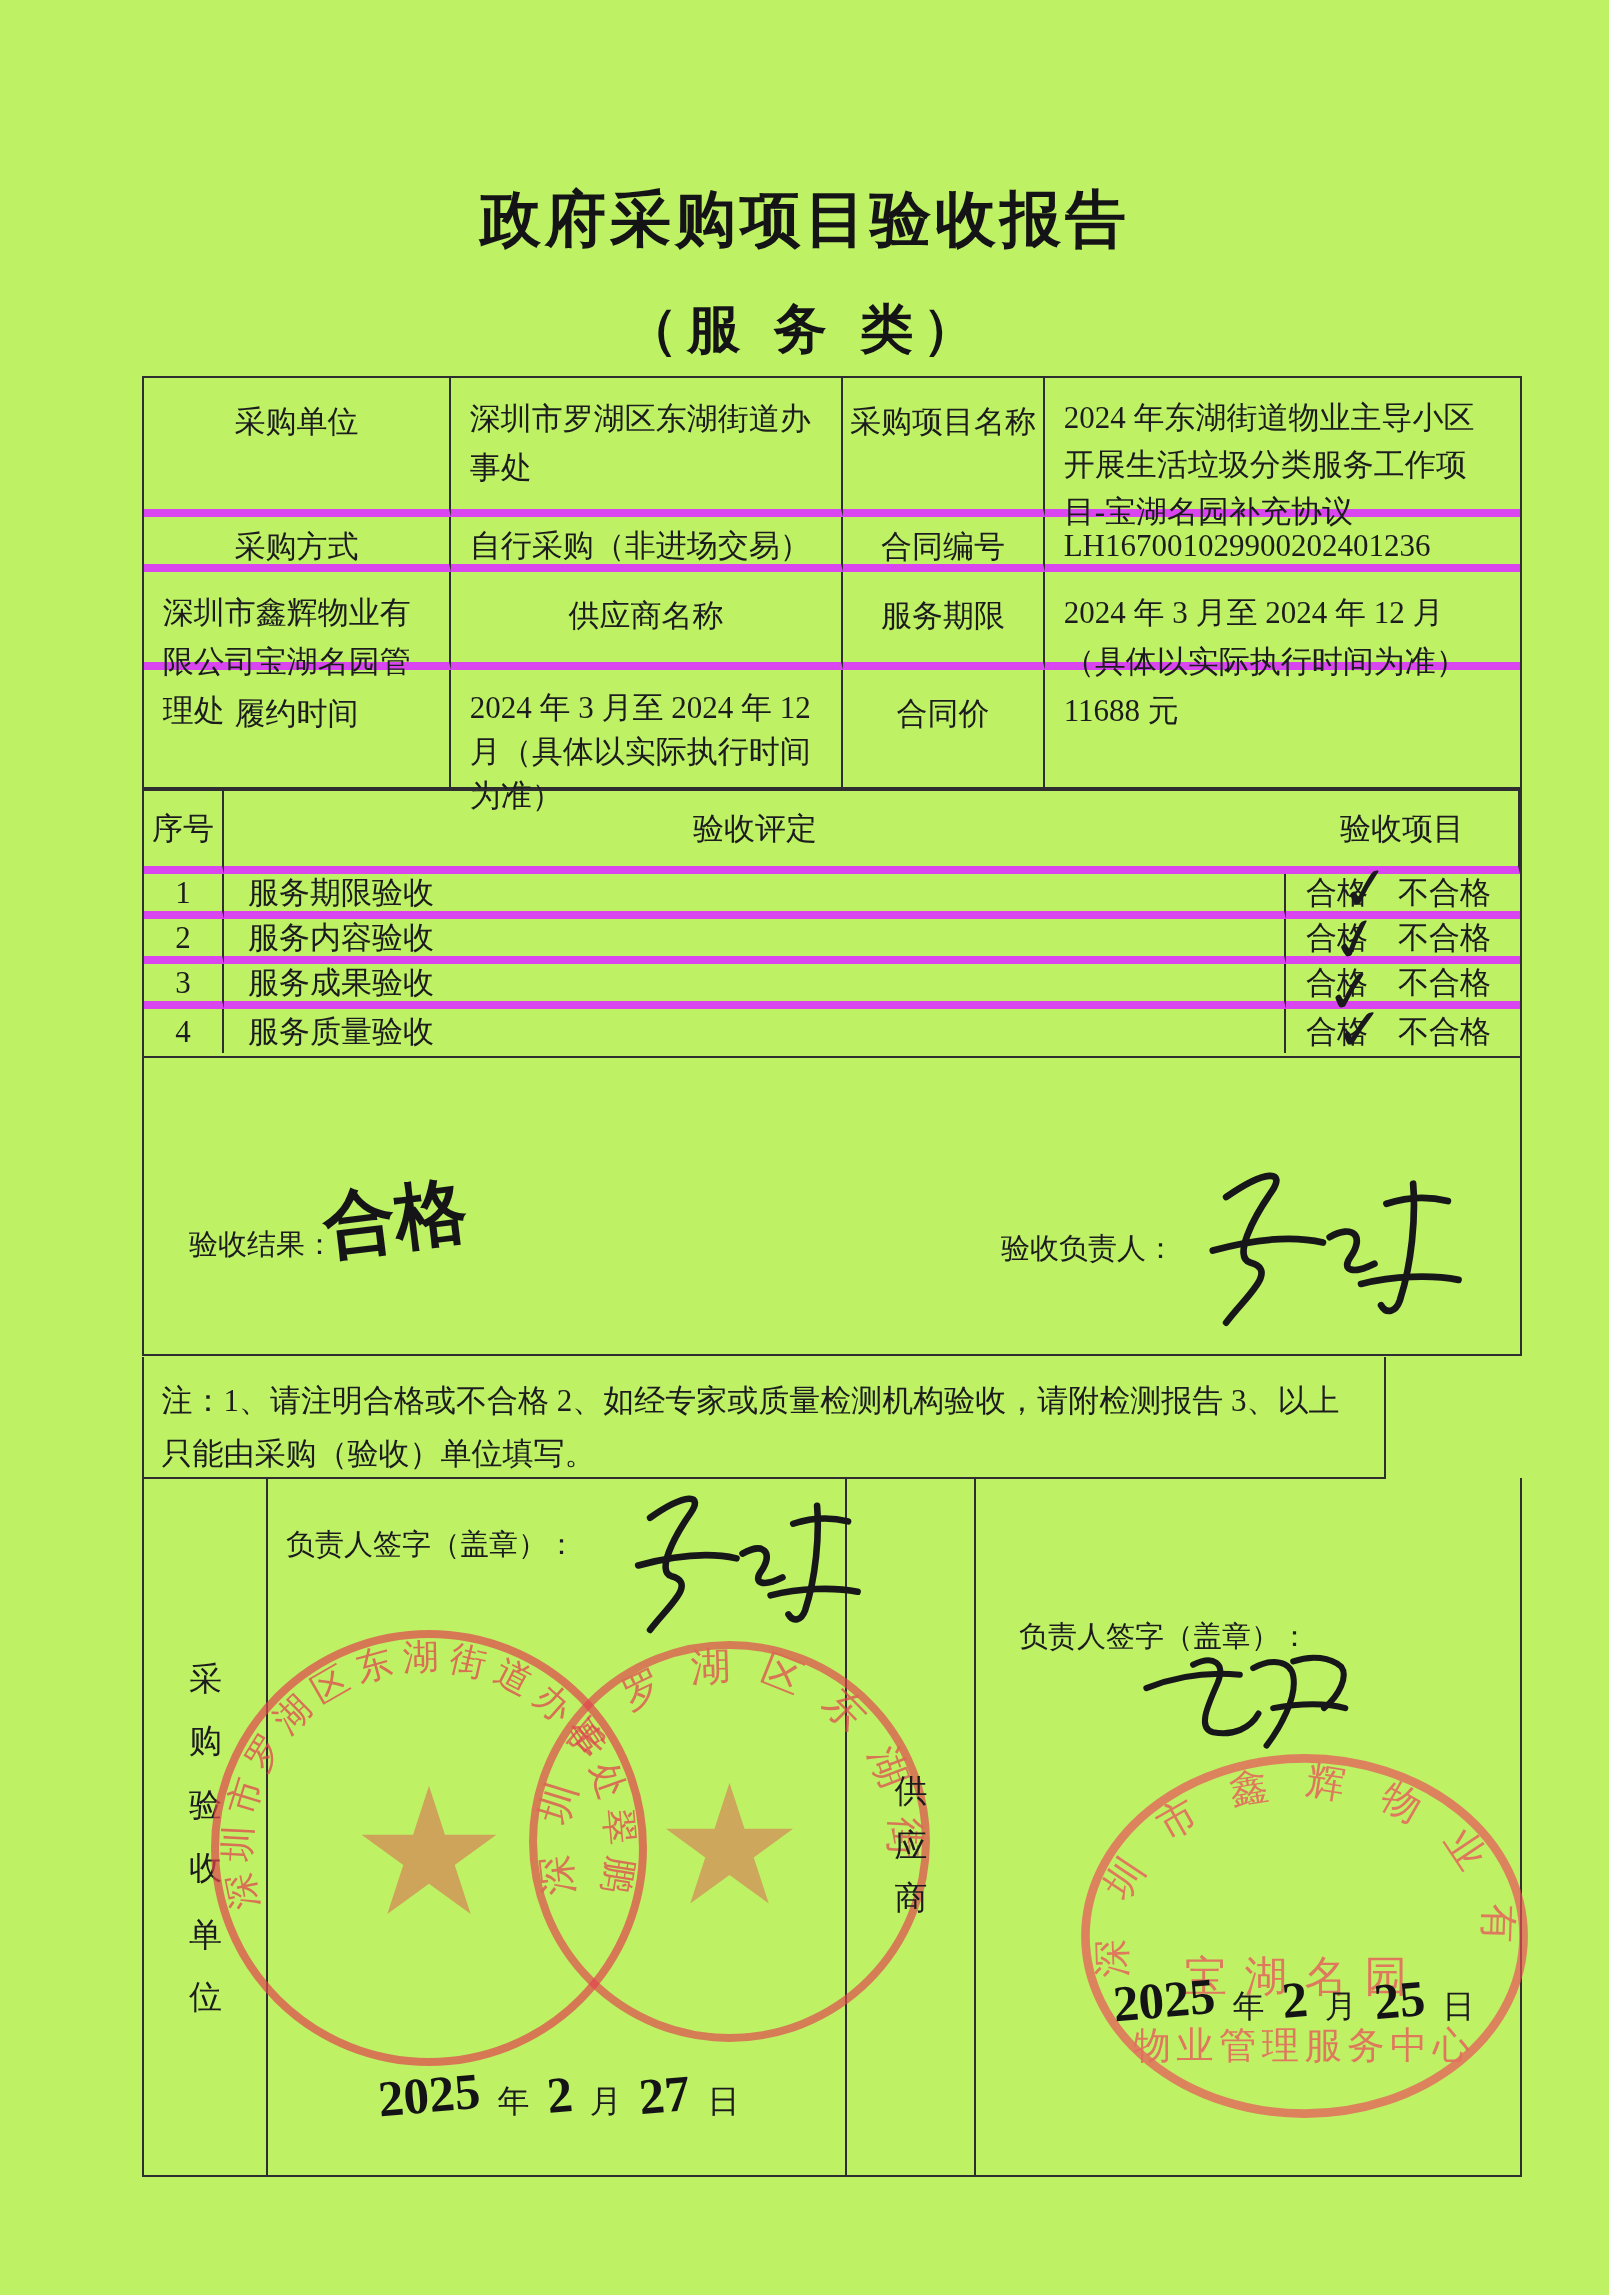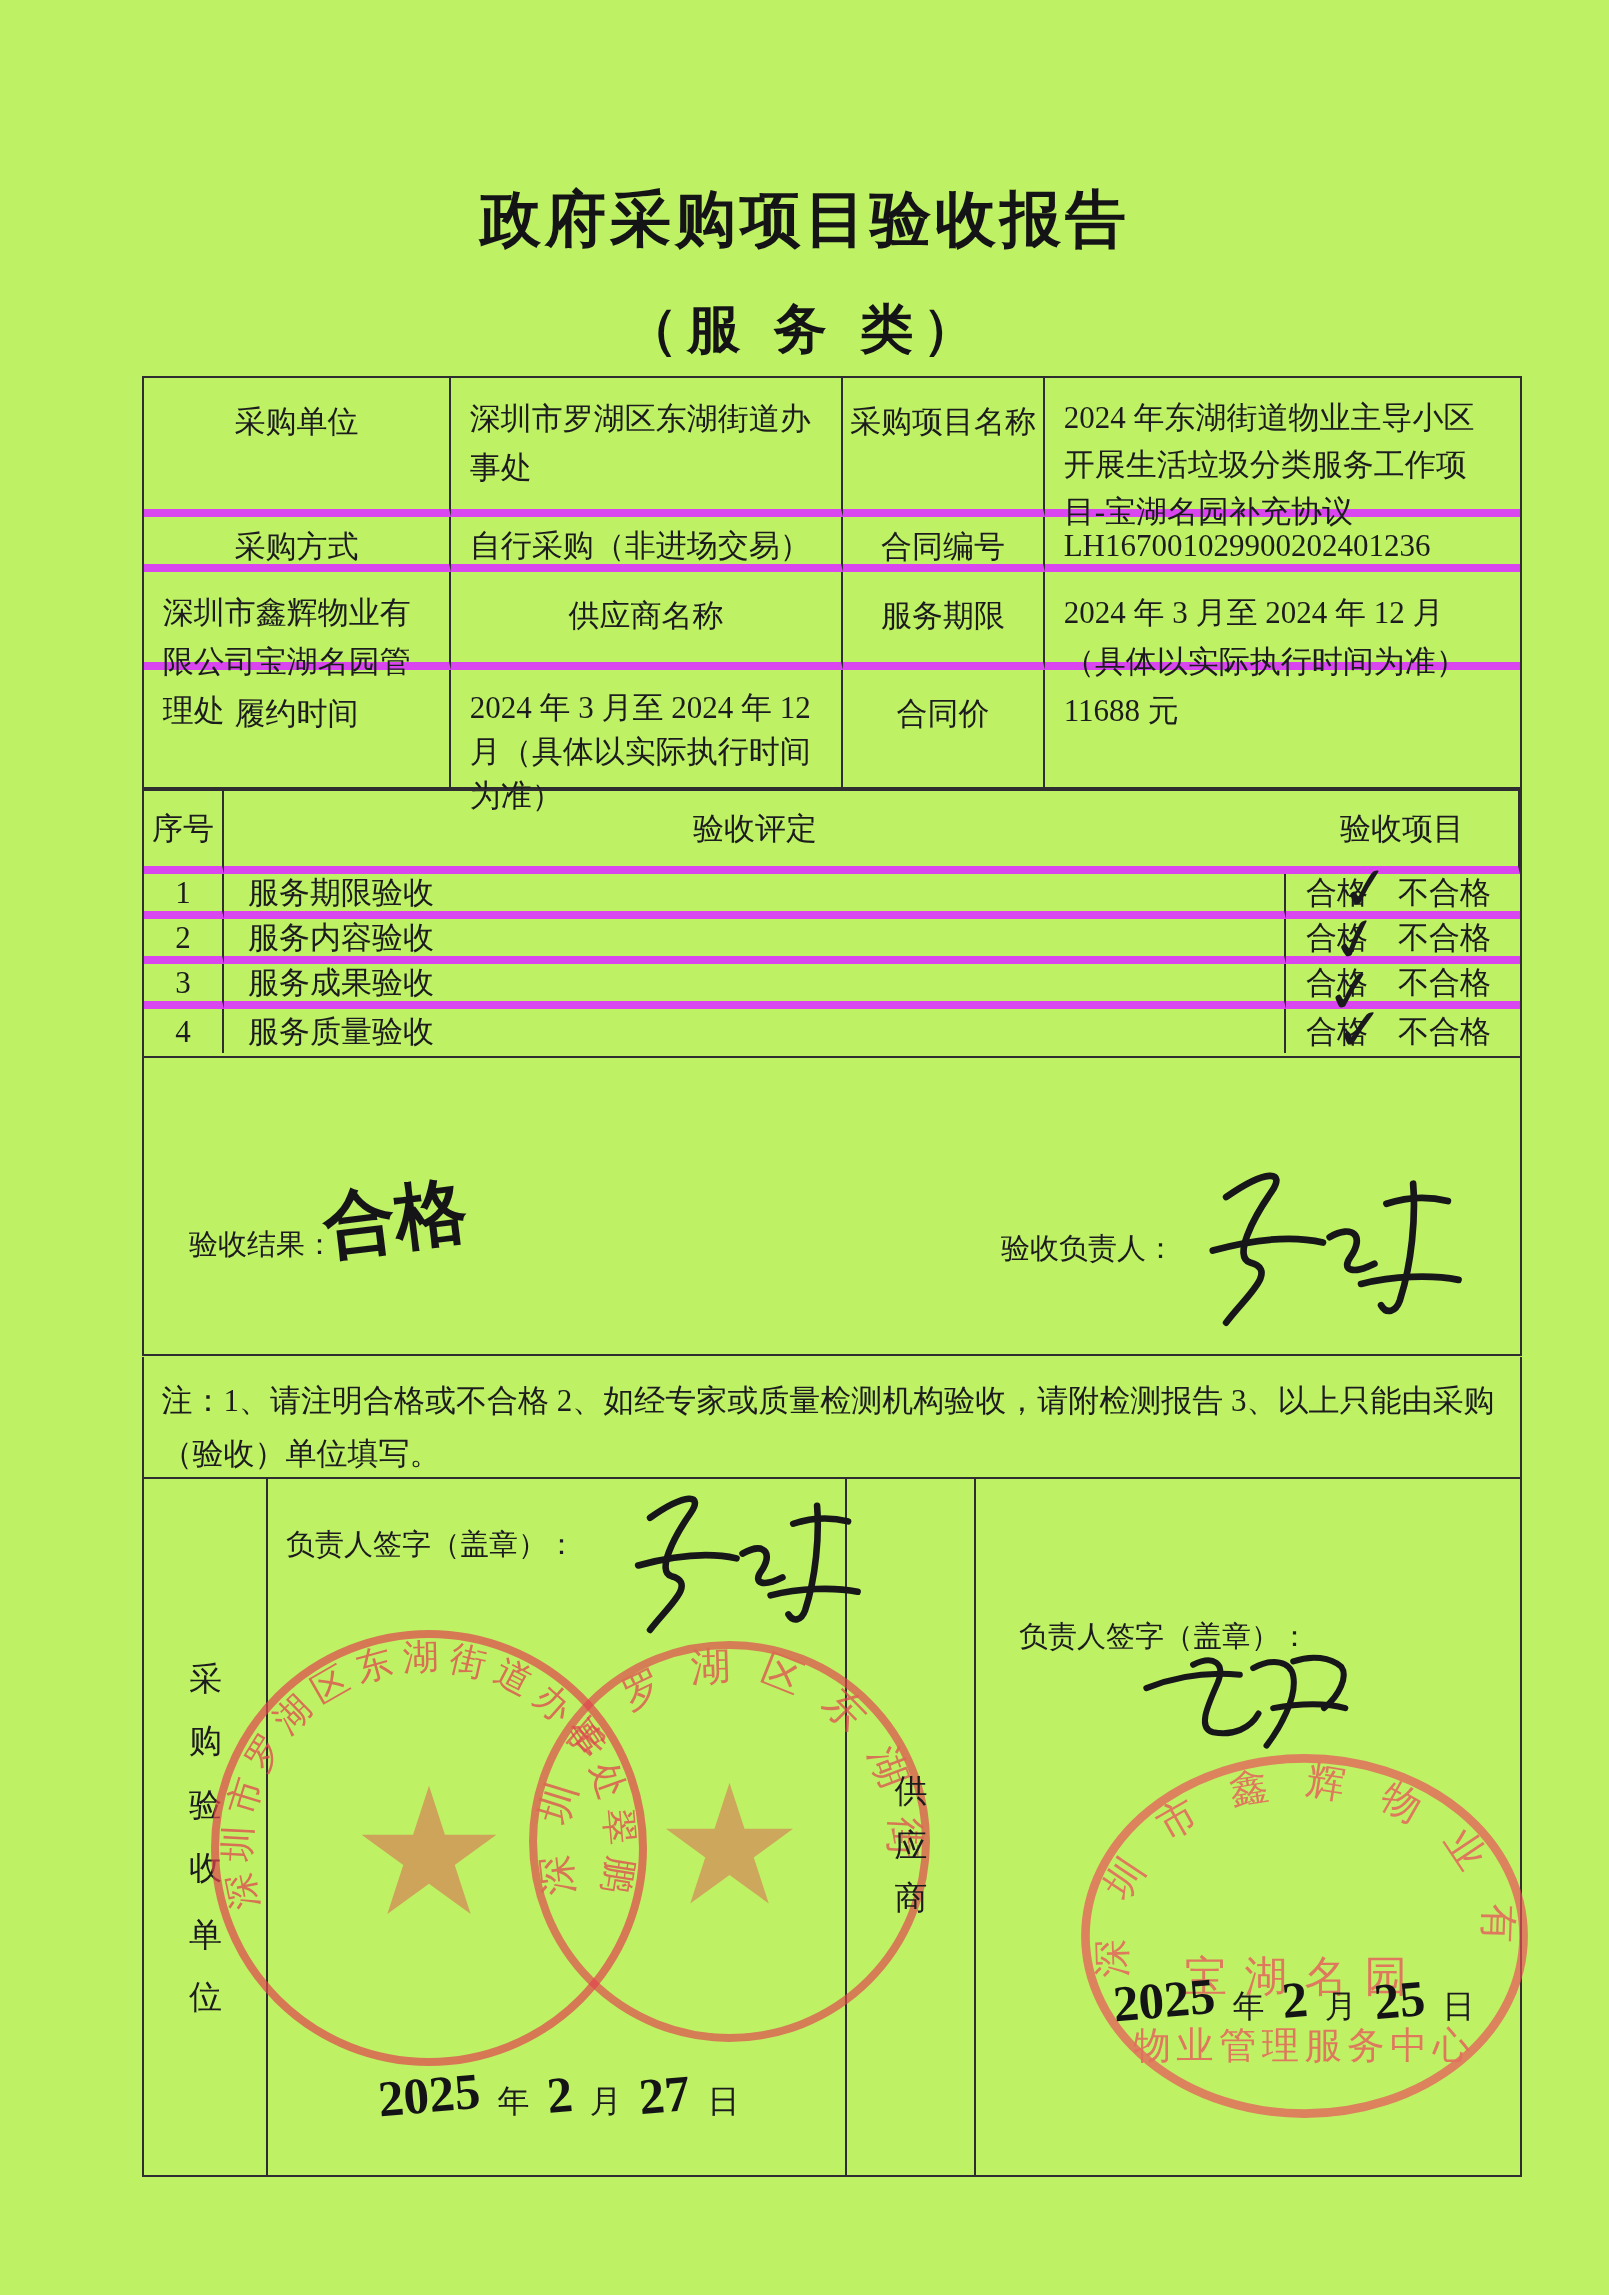--- a/index.html
+++ b/index.html
@@ -150,21 +150,21 @@
         <path d="M60,60 C120,18 150,20 128,52 C100,92 70,150 96,158 C140,170 88,210 60,248"></path>
         <path d="M40,140 C120,118 170,120 205,128"></path>
         <path d="M215,120 C250,100 268,118 246,150 C232,170 250,176 282,160"></path>
         <path d="M300,70 C330,60 360,58 392,66"></path>
         <path d="M340,40 C344,90 338,160 320,215 C314,232 300,236 292,222"></path>
         <path d="M262,190 C310,178 368,176 408,184"></path>
       </g>
     </svg>
   </div>
 
-  <div class="box" style="left:142px;top:1357px;width:1380px;height:122px;border-top:none;">
+  <div class="box" style="left:142px;top:1357px;width:1244px;height:122px;border-top:none;">
     <div class="note-text">注：1、请注明合格或不合格 2、如经专家或质量检测机构验收，请附检测报告 3、以上只能由采购（验收）单位填写。</div>
   </div>
 
   <div class="box" style="left:142px;top:1478px;width:1380px;height:699px;border-top:none;">
 
     <div style="position:absolute;left:122px;top:0;width:2px;height:100%;background:#2e2e30;"></div>
     <div style="position:absolute;left:701px;top:0;width:2px;height:100%;background:#2e2e30;"></div>
     <div style="position:absolute;left:830px;top:0;width:2px;height:100%;background:#2e2e30;"></div>
 
     <div class="vert-wrap" style="position:absolute;left:0;top:0;width:122px;height:100%;">

